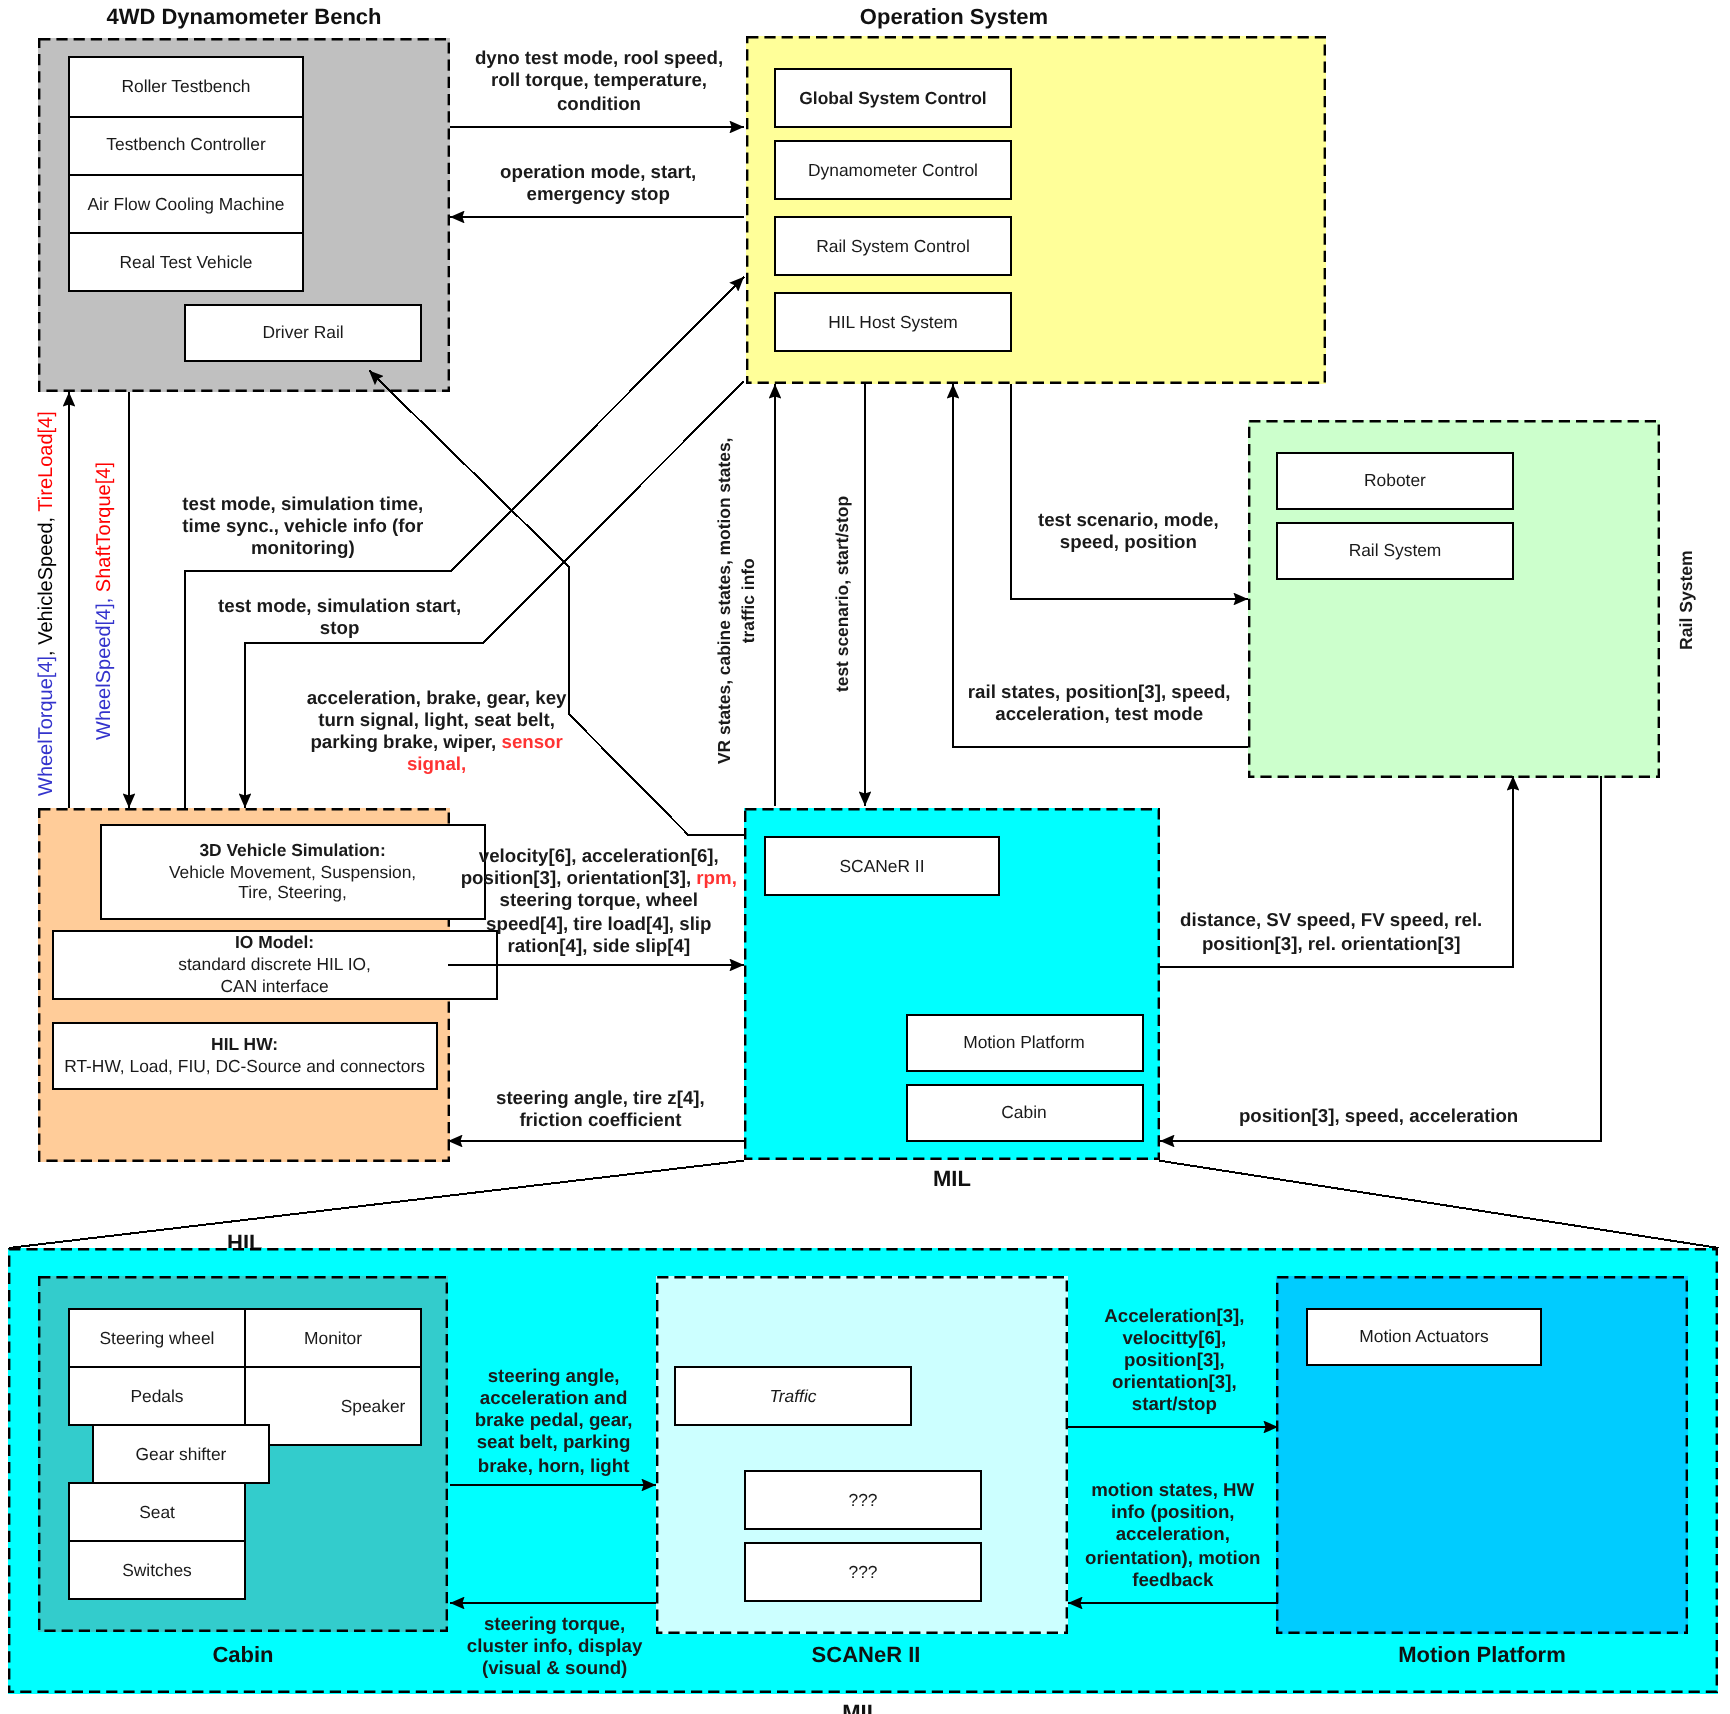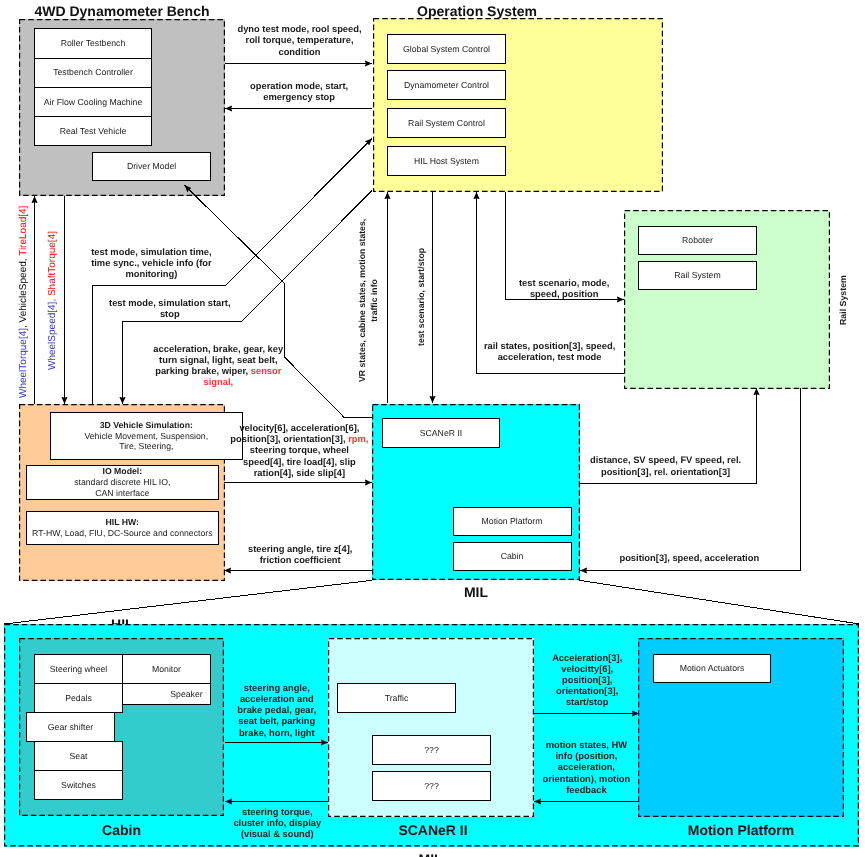--- a/index.html
+++ b/index.html
@@ -4,21 +4,21 @@
 <style>
   html,body{margin:0;padding:0;background:#ffffff;}
   body{width:865px;height:857px;font-family:"Liberation Sans",sans-serif;position:relative;overflow:hidden;
         -webkit-font-smoothing:antialiased;text-rendering:geometricPrecision;}
   #stage{position:absolute;left:0;top:0;width:865px;height:857px;}
   .dash{position:absolute;box-sizing:border-box;}
   .dashbd{position:absolute;left:0;top:0;width:100%;height:100%;overflow:visible;}
   .box{position:absolute;box-sizing:border-box;border:1px solid #000;background:#fff;
        display:flex;align-items:center;justify-content:center;text-align:center;
        font-size:8.7px;color:#1a1a1a;line-height:10.9px;}
-  .cap{position:absolute;font-size:14px;font-weight:bold;color:#111;text-align:center;}
+  .cap{position:absolute;font-size:11px;font-weight:bold;color:#111;text-align:center;}
   .flow{position:absolute;font-size:9.35px;font-weight:bold;color:#1a1a1a;text-align:center;
         line-height:11.2px;}
   svg.ov{position:absolute;left:0;top:0;width:865px;height:857px;overflow:visible;z-index:5;pointer-events:none;}
   .vrot{position:absolute;font-size:9.2px;font-weight:bold;color:#1a1a1a;white-space:nowrap;
         transform-origin:0 0;text-align:center;line-height:11.4px;}
   .vreg{position:absolute;font-size:10px;color:#1a1a1a;white-space:nowrap;transform-origin:0 0;line-height:11px;}
 </style>
 </head>
 <body>
 
@@ -56,48 +56,48 @@
 <div class="cap" style="left:19px;top:3px;width:206px;">4WD Dynamometer Bench</div>
 <div class="dash" style="left:19px;top:19px;width:206px;height:177px;background:#c0c0c0;">
       <svg class="dashbd" viewBox="0 0 206 177" preserveAspectRatio="none">
         <rect x="0.6" y="0.6" width="204.8" height="175.8" fill="none" stroke="#000" stroke-width="1.2" stroke-dasharray="5.6 3.0" vector-effect="non-scaling-stroke"></rect>
       </svg>
     </div>
 <div class="box" style="left:34px;top:28.3px;width:118px;height:30.3px;">Roller Testbench</div>
 <div class="box" style="left:34px;top:57.6px;width:118px;height:30.3px;">Testbench Controller</div>
 <div class="box" style="left:34px;top:86.9px;width:118px;height:30.3px;">Air Flow Cooling Machine</div>
 <div class="box" style="left:34px;top:116.2px;width:118px;height:30.3px;">Real Test Vehicle</div>
-<div class="box" style="left:92.3px;top:152.3px;width:118.5px;height:29.2px;">Driver Model</div>
+<div class="box" style="left:92.3px;top:152.3px;width:118.5px;height:29.2px;">Driver Rail</div>
 <div class="cap" style="left:327px;top:3px;width:300px;">Operation System</div>
 <div class="dash" style="left:373px;top:18px;width:290px;height:174px;background:#ffff99;">
       <svg class="dashbd" viewBox="0 0 290 174" preserveAspectRatio="none">
         <rect x="0.6" y="0.6" width="288.8" height="172.8" fill="none" stroke="#000" stroke-width="1.2" stroke-dasharray="5.6 3.0" vector-effect="non-scaling-stroke"></rect>
       </svg>
     </div>
-<div class="box" style="left:387px;top:34px;width:119px;height:30px;">Global System Control</div>
+<div class="box" style="left:387px;top:34px;width:119px;height:30px;font-weight:bold;">Global System Control</div>
 <div class="box" style="left:387px;top:70px;width:119px;height:30px;">Dynamometer Control</div>
 <div class="box" style="left:387px;top:108px;width:119px;height:30px;">Rail System Control</div>
 <div class="box" style="left:387px;top:146px;width:119px;height:30px;">HIL Host System</div>
 <div class="dash" style="left:624px;top:210px;width:206px;height:179px;background:#ccffcc;">
       <svg class="dashbd" viewBox="0 0 206 179" preserveAspectRatio="none">
         <rect x="0.6" y="0.6" width="204.8" height="177.8" fill="none" stroke="#000" stroke-width="1.2" stroke-dasharray="5.6 3.0" vector-effect="non-scaling-stroke"></rect>
       </svg>
     </div>
 <div class="box" style="left:638px;top:226px;width:119px;height:29px;">Roboter</div>
 <div class="box" style="left:638px;top:261px;width:119px;height:29px;">Rail System</div>
 <div class="vrot" style="left:838px;top:325px;transform:rotate(-90deg);font-size:8.8px;">Rail System</div>
 <div class="dash" style="left:19.4px;top:403.5px;width:206px;height:177px;background:#ffcc99;">
       <svg class="dashbd" viewBox="0 0 206 177" preserveAspectRatio="none">
         <rect x="0.6" y="0.6" width="204.8" height="175.8" fill="none" stroke="#000" stroke-width="1.2" stroke-dasharray="5.6 3.0" vector-effect="non-scaling-stroke"></rect>
       </svg>
     </div>
 <div class="box" style="left:25.8px;top:412px;width:193px;height:48px;margin-left:24px;">
       <div><b>3D Vehicle Simulation:</b><br><span>Vehicle Movement, Suspension,<br>Tire, Steering,</span></div>
     </div>
-<div class="box" style="left:25.8px;top:465px;width:193px;height:35px;">
+<div class="box" style="left:25.8px;top:465px;width:223px;height:35px;">
       <div><b>IO Model:</b><br><span>standard discrete HIL IO,<br>CAN interface</span></div>
     </div>
 <div class="box" style="left:25.8px;top:511px;width:193px;height:34px;text-align:center;">
       <div><b>HIL HW:</b><br><span>RT-HW, Load, FIU, DC-Source and connectors</span></div>
     </div>
 <div class="cap" style="left:19.4px;top:616px;width:206px;">HIL</div>
 <div class="dash" style="left:372px;top:404px;width:208px;height:176px;background:#00ffff;">
       <svg class="dashbd" viewBox="0 0 208 176" preserveAspectRatio="none">
         <rect x="0.6" y="0.6" width="206.8" height="174.8" fill="none" stroke="#000" stroke-width="1.2" stroke-dasharray="5.6 3.0" vector-effect="non-scaling-stroke"></rect>
       </svg>
@@ -113,49 +113,49 @@
     </div>
 <div class="cap" style="left:380.6px;top:850.6px;width:100px;">MIL</div>
 <div class="dash" style="left:19px;top:638px;width:205px;height:178px;background:#33cccc;">
       <svg class="dashbd" viewBox="0 0 205 178" preserveAspectRatio="none">
         <rect x="0.6" y="0.6" width="203.8" height="176.8" fill="none" stroke="#000" stroke-width="1.2" stroke-dasharray="5.6 3.0" vector-effect="non-scaling-stroke"></rect>
       </svg>
     </div>
 <div class="box" style="left:34px;top:654px;width:89px;height:30px;">Steering wheel</div>
 <div class="box" style="left:122px;top:654px;width:89px;height:30px;">Monitor</div>
 <div class="box" style="left:34px;top:683px;width:89px;height:30px;">Pedals</div>
-<div class="box" style="left:122px;top:683px;width:89px;height:22px;padding-left:40px;">Speaker</div>
-<div class="box" style="left:26px;top:712px;width:89px;height:30px;">Gear shifter</div>
+<div class="box" style="left:122px;top:683px;width:89px;height:40px;padding-left:40px;">Speaker</div>
+<div class="box" style="left:46px;top:712px;width:89px;height:30px;">Gear shifter</div>
 <div class="box" style="left:34px;top:741px;width:89px;height:30px;">Seat</div>
 <div class="box" style="left:34px;top:770px;width:89px;height:30px;">Switches</div>
 <div class="cap" style="left:19px;top:821.5px;width:205px;">Cabin</div>
 <div class="dash" style="left:328px;top:638px;width:206px;height:179px;background:#ccffff;">
       <svg class="dashbd" viewBox="0 0 206 179" preserveAspectRatio="none">
         <rect x="0.6" y="0.6" width="204.8" height="177.8" fill="none" stroke="#000" stroke-width="1.2" stroke-dasharray="5.6 3.0" vector-effect="non-scaling-stroke"></rect>
       </svg>
     </div>
-<div class="box" style="left:337px;top:683px;width:119px;height:30px;">Traffic</div>
+<div class="box" style="left:337px;top:683px;width:119px;height:30px;font-style:italic;">Traffic</div>
 <div class="box" style="left:372px;top:735px;width:119px;height:30px;">???</div>
 <div class="box" style="left:372px;top:771px;width:119px;height:30px;">???</div>
 <div class="cap" style="left:330px;top:821.5px;width:206px;">SCANeR II</div>
 <div class="dash" style="left:638px;top:638px;width:206px;height:179px;background:#00ccff;">
       <svg class="dashbd" viewBox="0 0 206 179" preserveAspectRatio="none">
         <rect x="0.6" y="0.6" width="204.8" height="177.8" fill="none" stroke="#000" stroke-width="1.2" stroke-dasharray="5.6 3.0" vector-effect="non-scaling-stroke"></rect>
       </svg>
     </div>
 <div class="box" style="left:653px;top:654px;width:118px;height:29px;">Motion Actuators</div>
 <div class="cap" style="left:638px;top:821.5px;width:206px;">Motion Platform</div>
 <div class="flow" style="left:149.5px;top:24.2px;width:300px;">dyno test mode, rool speed,<br>roll torque, temperature,<br>condition</div>
 <div class="flow" style="left:149.10000000000002px;top:80.7px;width:300px;">operation mode, start,<br>emergency stop</div>
 <div class="flow" style="left:1.4000000000000057px;top:246.7px;width:300px;">test mode, simulation time,<br>time sync., vehicle info (for<br>monitoring)</div>
 <div class="flow" style="left:19.80000000000001px;top:297.6px;width:300px;">test mode, simulation start,<br>stop</div>
 <div class="flow" style="left:68.30000000000001px;top:343.8px;width:300px;">acceleration, brake, gear, key<br>turn signal, light, seat belt,<br><span style="color:#1a1a1a">parking brake, wiper, </span><span style="color:#ff3333">sensor</span><br><span style="color:#ff3333">signal,</span></div>
 <div class="flow" style="left:149.39999999999998px;top:422.9px;width:300px;">velocity[6], acceleration[6],<br><span style="color:#1a1a1a">position[3], orientation[3], </span><span style="color:#ff3333">rpm,</span><br>steering torque, wheel<br>speed[4], tire load[4], slip<br>ration[4], side slip[4]</div>
 <div class="flow" style="left:150.2px;top:543.6px;width:300px;">steering angle, tire z[4],<br>friction coefficient</div>
-<div class="flow" style="left:414.20000000000005px;top:278px;width:300px;">test scenario, mode,<br>speed, position</div>
+<div class="flow" style="left:414.20000000000005px;top:255px;width:300px;">test scenario, mode,<br>speed, position</div>
 <div class="flow" style="left:399.6px;top:341.1px;width:300px;">rail states, position[3], speed,<br>acceleration, test mode</div>
 <div class="flow" style="left:515.6px;top:455.3px;width:300px;">distance, SV speed, FV speed, rel.<br>position[3], rel. orientation[3]</div>
 <div class="flow" style="left:539.3px;top:553.0px;width:300px;">position[3], speed, acceleration</div>
 <div class="flow" style="left:126.80000000000001px;top:682.7px;width:300px;">steering angle,<br>acceleration and<br>brake pedal, gear,<br>seat belt, parking<br>brake, horn, light</div>
 <div class="flow" style="left:127.30000000000001px;top:807px;width:300px;">steering torque,<br>cluster info, display<br>(visual &amp; sound)</div>
 <div class="flow" style="left:437.20000000000005px;top:652.6px;width:300px;">Acceleration[3],<br>velocitty[6],<br>position[3],<br>orientation[3],<br>start/stop</div>
 <div class="flow" style="left:436.4px;top:739.9px;width:300px;">motion states, HW<br>info (position,<br>acceleration,<br>orientation), motion<br>feedback</div>
 <div class="vreg" style="left:18px;top:398px;transform:rotate(-90deg);"><span style="color:#3333cc">WheelTorque[4]</span><span style="color:#000000">, VehicleSpeed, </span><span style="color:#ff0000">TireLoad[4]</span></div>
 <div class="vreg" style="left:47px;top:370px;transform:rotate(-90deg);"><span style="color:#3333cc">WheelSpeed[4], </span><span style="color:#ff0000">ShaftTorque[4]</span></div>
 <div class="vrot" style="left:356.5px;top:382px;transform:rotate(-90deg);text-align:center;font-size:8.7px;line-height:11.9px;">VR states, cabine states, motion states,<br>traffic info</div>

